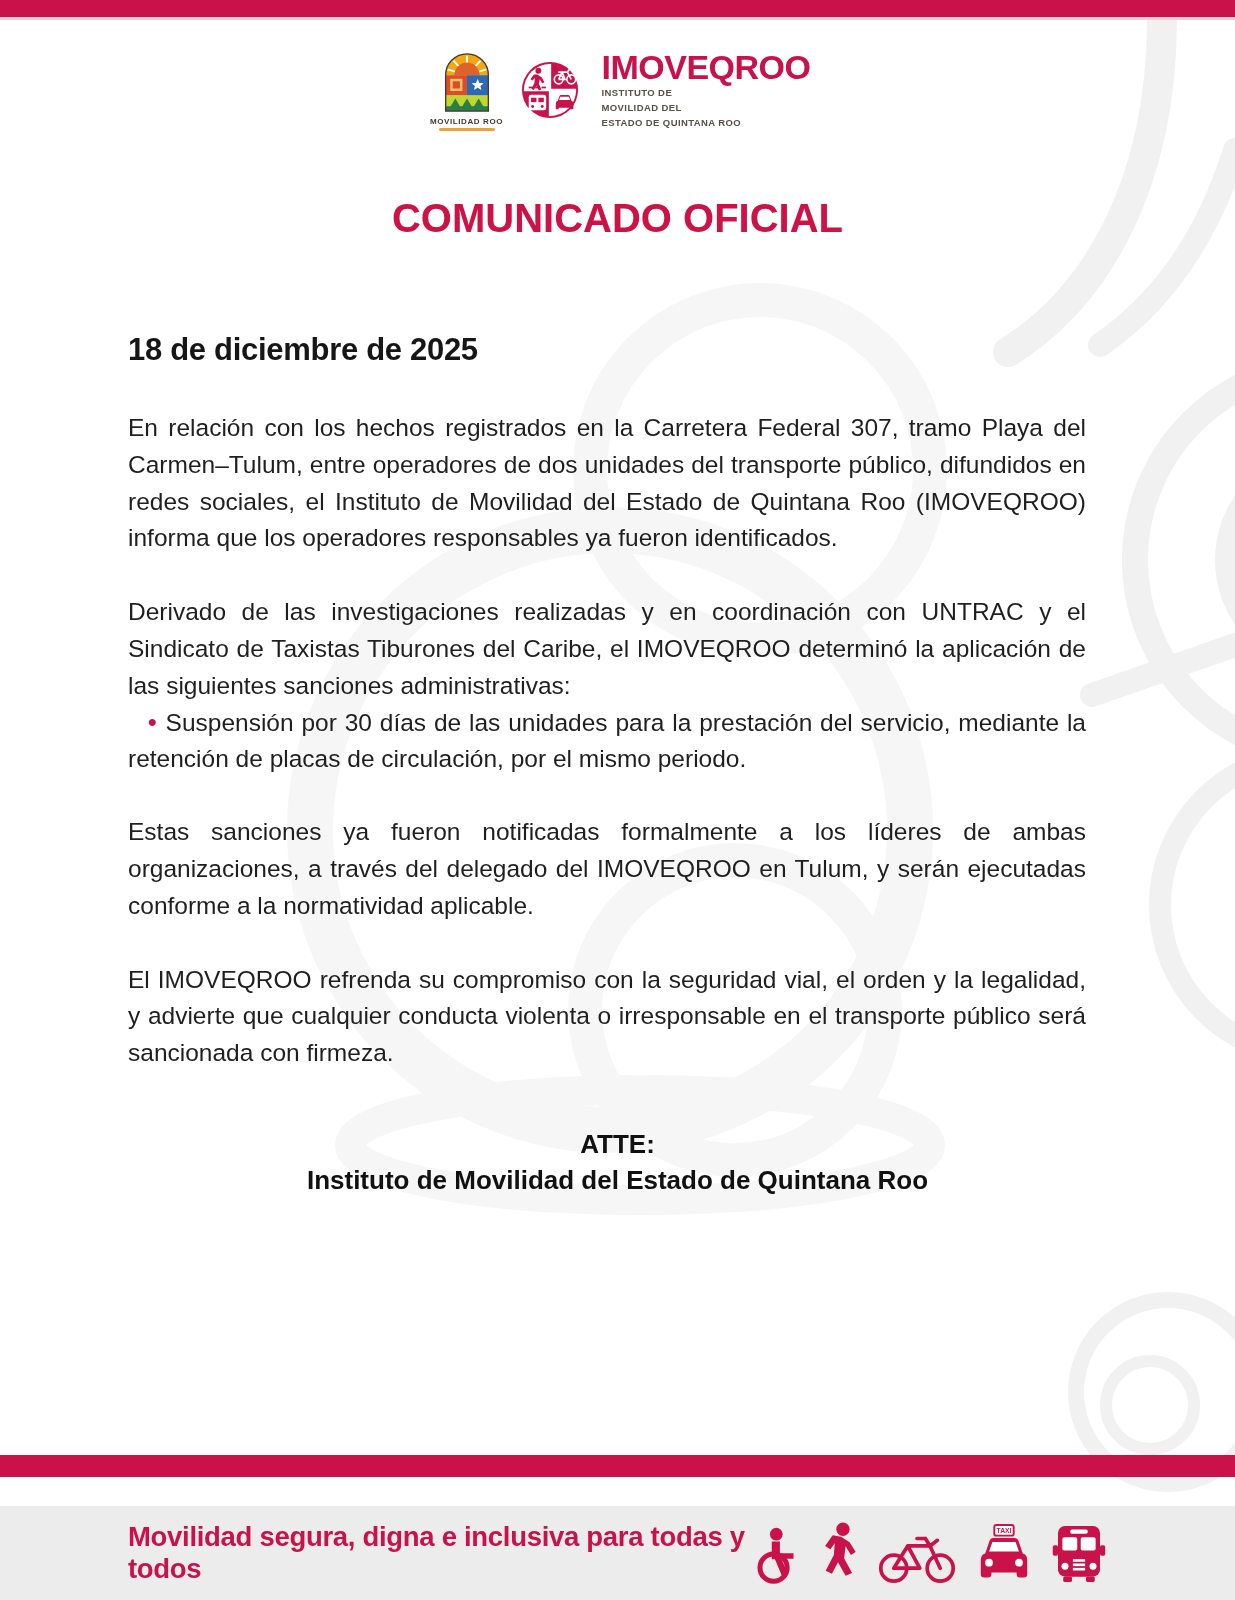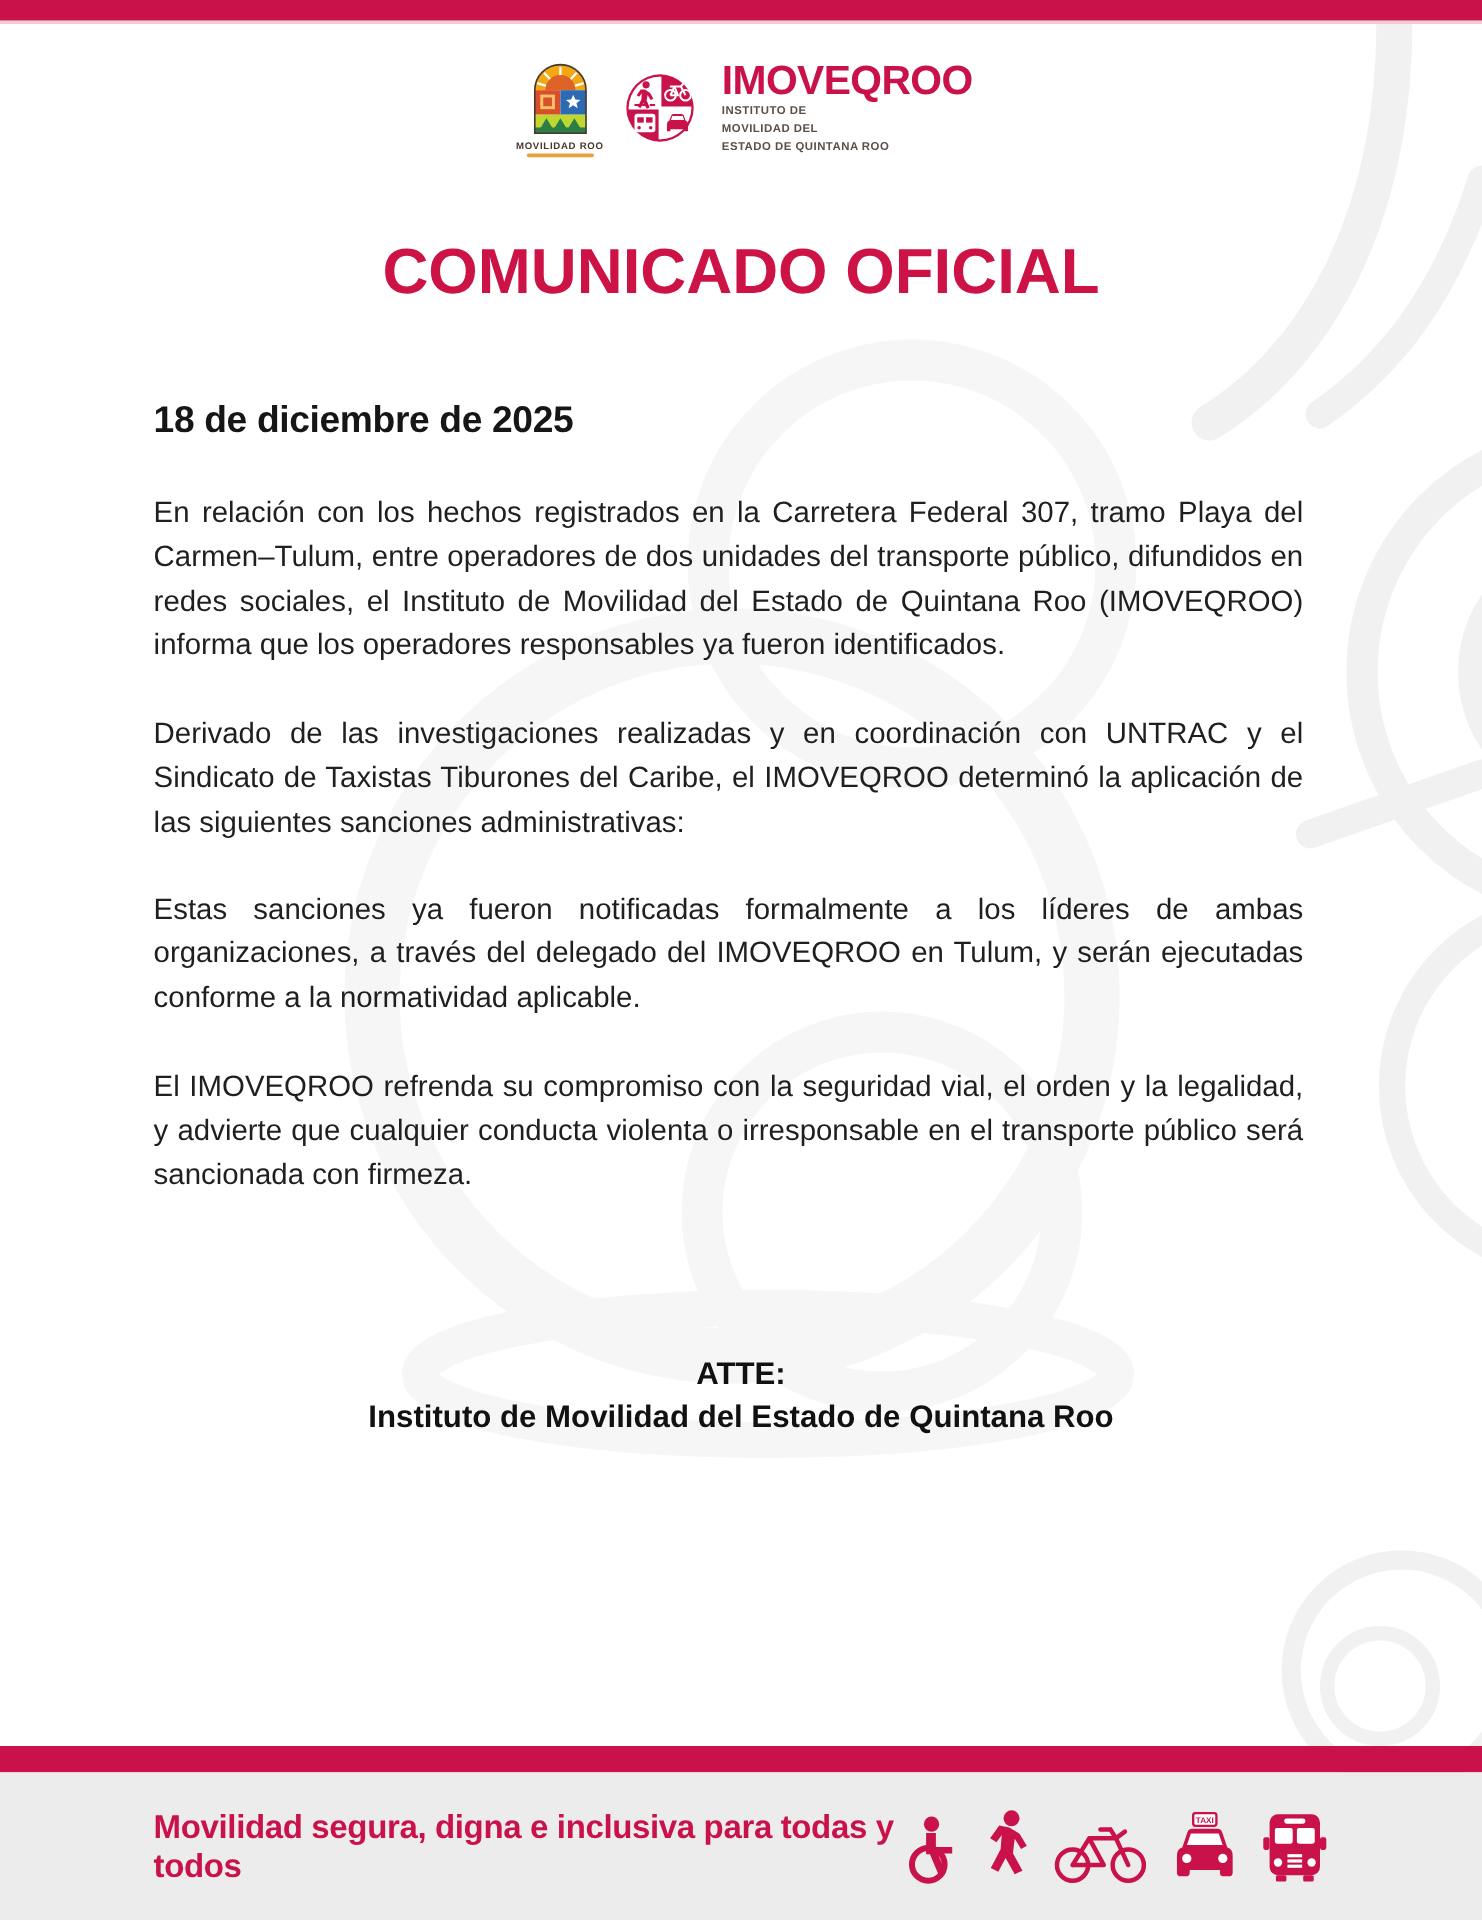--- a/index.html
+++ b/index.html
@@ -17,35 +17,35 @@
   .qroo{display:flex;flex-direction:column;align-items:center;width:84px;}
   .qroo-caption{font-size:8px;font-weight:700;color:#47392e;letter-spacing:.6px;margin-top:3px;}
   .qroo-bar{width:56px;height:3px;background:#E8A13C;margin-top:2px;border-radius:2px;}
   .imv{display:flex;align-items:center;gap:23px;}
   .imv-text{display:flex;flex-direction:column;}
   .imv-name{font-size:34px;font-weight:900;color:#C9114A;letter-spacing:-.5px;line-height:34px;}
   .imv-sub{font-size:9.5px;font-weight:700;color:#5B4F47;letter-spacing:.4px;line-height:12px;margin-top:3px;}
 
   
   .title{position:absolute;top:196px;left:0;right:0;text-align:center;margin:0;
-         font-size:53px;font-weight:900;color:#CD1245;letter-spacing:0;z-index:2;}
+         font-size:40px;font-weight:900;color:#CD1245;letter-spacing:0;z-index:2;}
   .content{position:absolute;top:332px;left:128px;width:958px;z-index:2;}
   .date{font-size:31px;font-weight:800;color:#161616;margin:0 0 42px;letter-spacing:-.3px;}
   p.body{font-size:24.5px;line-height:36.8px;text-align:justify;margin:0 0 37px;}
   p.body.nogap{margin-bottom:0;}
   p.bullet{font-size:24.5px;line-height:36.8px;text-align:justify;margin:0;text-indent:20px;}
   .dot{color:#C9114A;font-weight:700;margin-right:9px;}
   p.body.afterb{margin-top:36px;}
 
   .signature{position:absolute;top:1126px;left:0;right:0;text-align:center;z-index:2;
              font-size:26px;font-weight:800;line-height:36px;color:#111;}
 
   
   .footband{position:absolute;bottom:123px;left:0;width:100%;height:22px;background:#C9114A;z-index:2;}
-  .footer{position:absolute;bottom:0;left:0;width:100%;height:123px;background:#ECECEC;
+  .footer{position:absolute;bottom:0;left:0;width:100%;height:94px;background:#ECECEC;
           display:flex;align-items:center;justify-content:space-between;
           padding:0 128px;box-sizing:border-box;z-index:2;}
   .slogan{font-size:27.5px;font-weight:800;color:#C9114A;letter-spacing:-.3px;}
   .ficons{display:flex;align-items:flex-end;gap:16px;}
   .ficons svg{display:block;}
 </style>
 </head>
 <body>
 
 <div class="page">
@@ -145,20 +145,21 @@
   <h1 class="title">COMUNICADO OFICIAL</h1>
 
   <div class="content layer">
     <p class="date">18 de diciembre de 2025</p>
 
     <p class="body">En relación con los hechos registrados en la Carretera Federal 307, tramo Playa del Carmen–Tulum, entre operadores de dos unidades del transporte público, difundidos en redes sociales, el Instituto de Movilidad del Estado de Quintana Roo (IMOVEQROO) informa que los operadores responsables ya fueron identificados.</p>
 
     <p class="body nogap">Derivado de las investigaciones realizadas y en coordinación con UNTRAC y el Sindicato de Taxistas Tiburones del Caribe, el IMOVEQROO determinó la aplicación de las siguientes sanciones administrativas:</p>
 
 
+    <p class="bullet"><span class="dot">•</span><span>Suspensión por 30 días de las unidades para la prestación del servicio, mediante la retención de placas de circulación, por el mismo periodo.</span></p>
 
     <p class="body afterb">Estas sanciones ya fueron notificadas formalmente a los líderes de ambas organizaciones, a través del delegado del IMOVEQROO en Tulum, y serán ejecutadas conforme a la normatividad aplicable.</p>
 
     <p class="body nogap">El IMOVEQROO refrenda su compromiso con la seguridad vial, el orden y la legalidad, y advierte que cualquier conducta violenta o irresponsable en el transporte público será sancionada con firmeza.</p>
   </div>
 
   <div class="signature">
     <div>ATTE:</div>
     <div>Instituto de Movilidad del Estado de Quintana Roo</div>
   </div>

